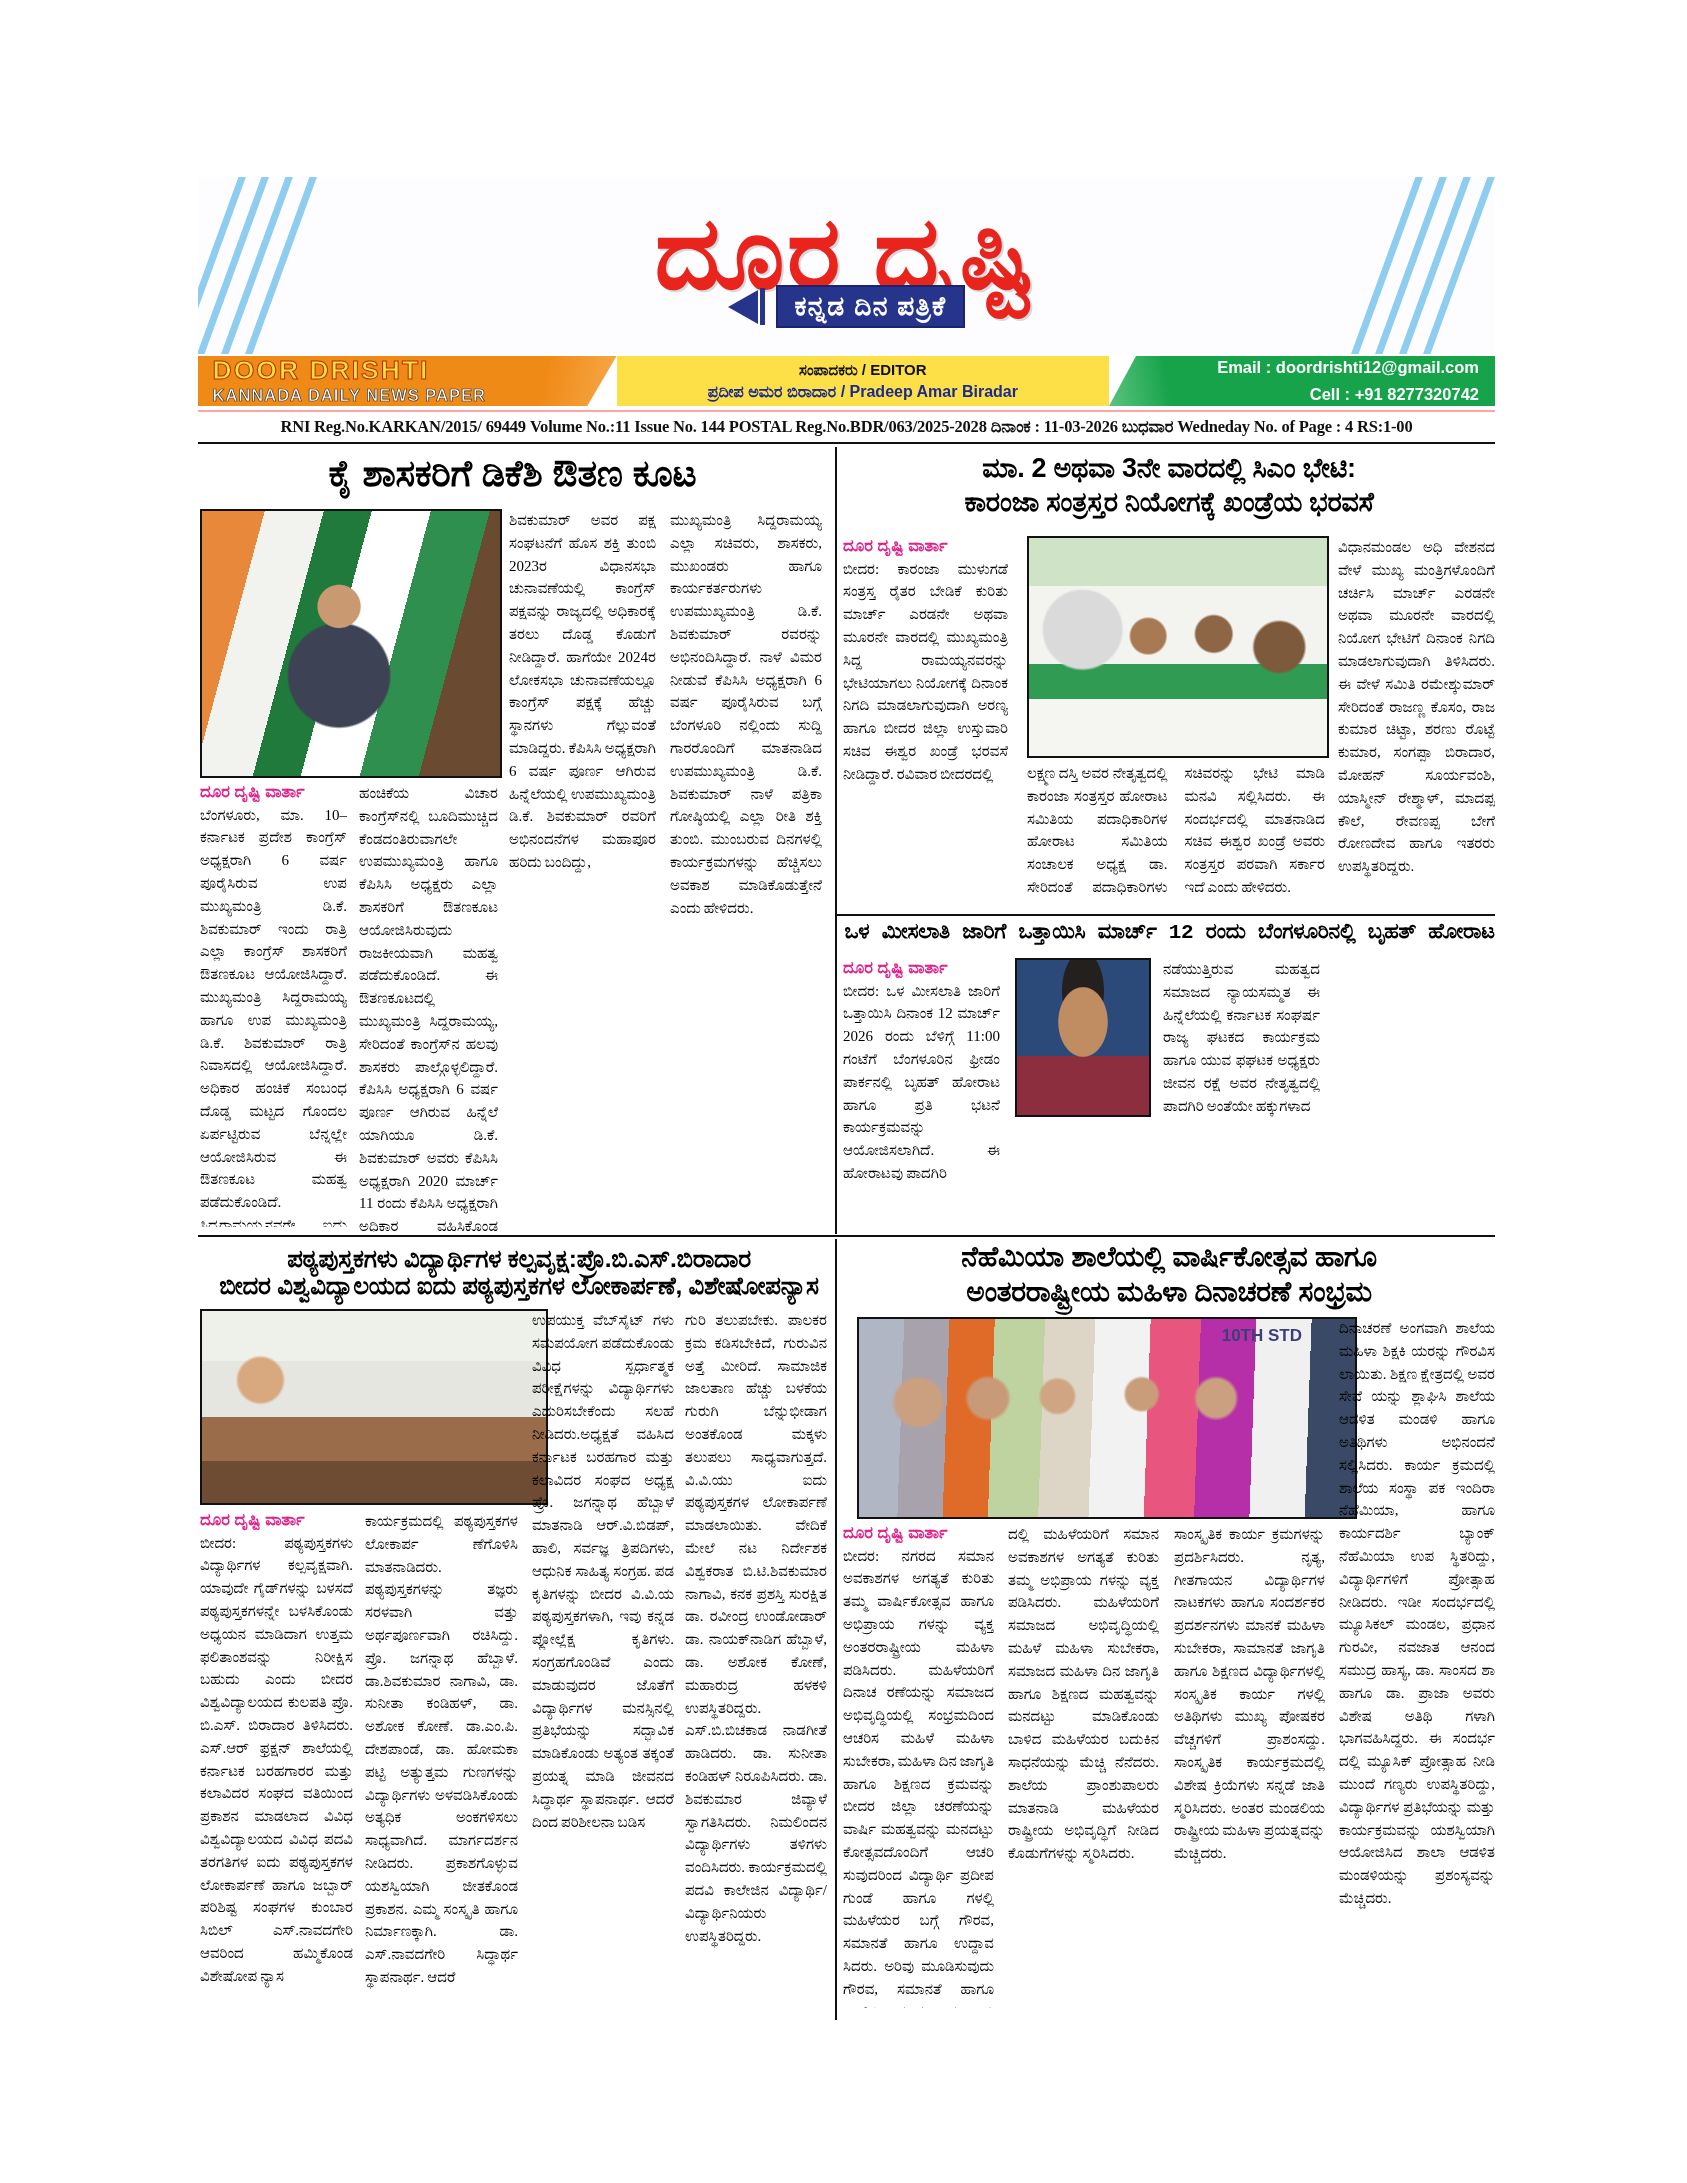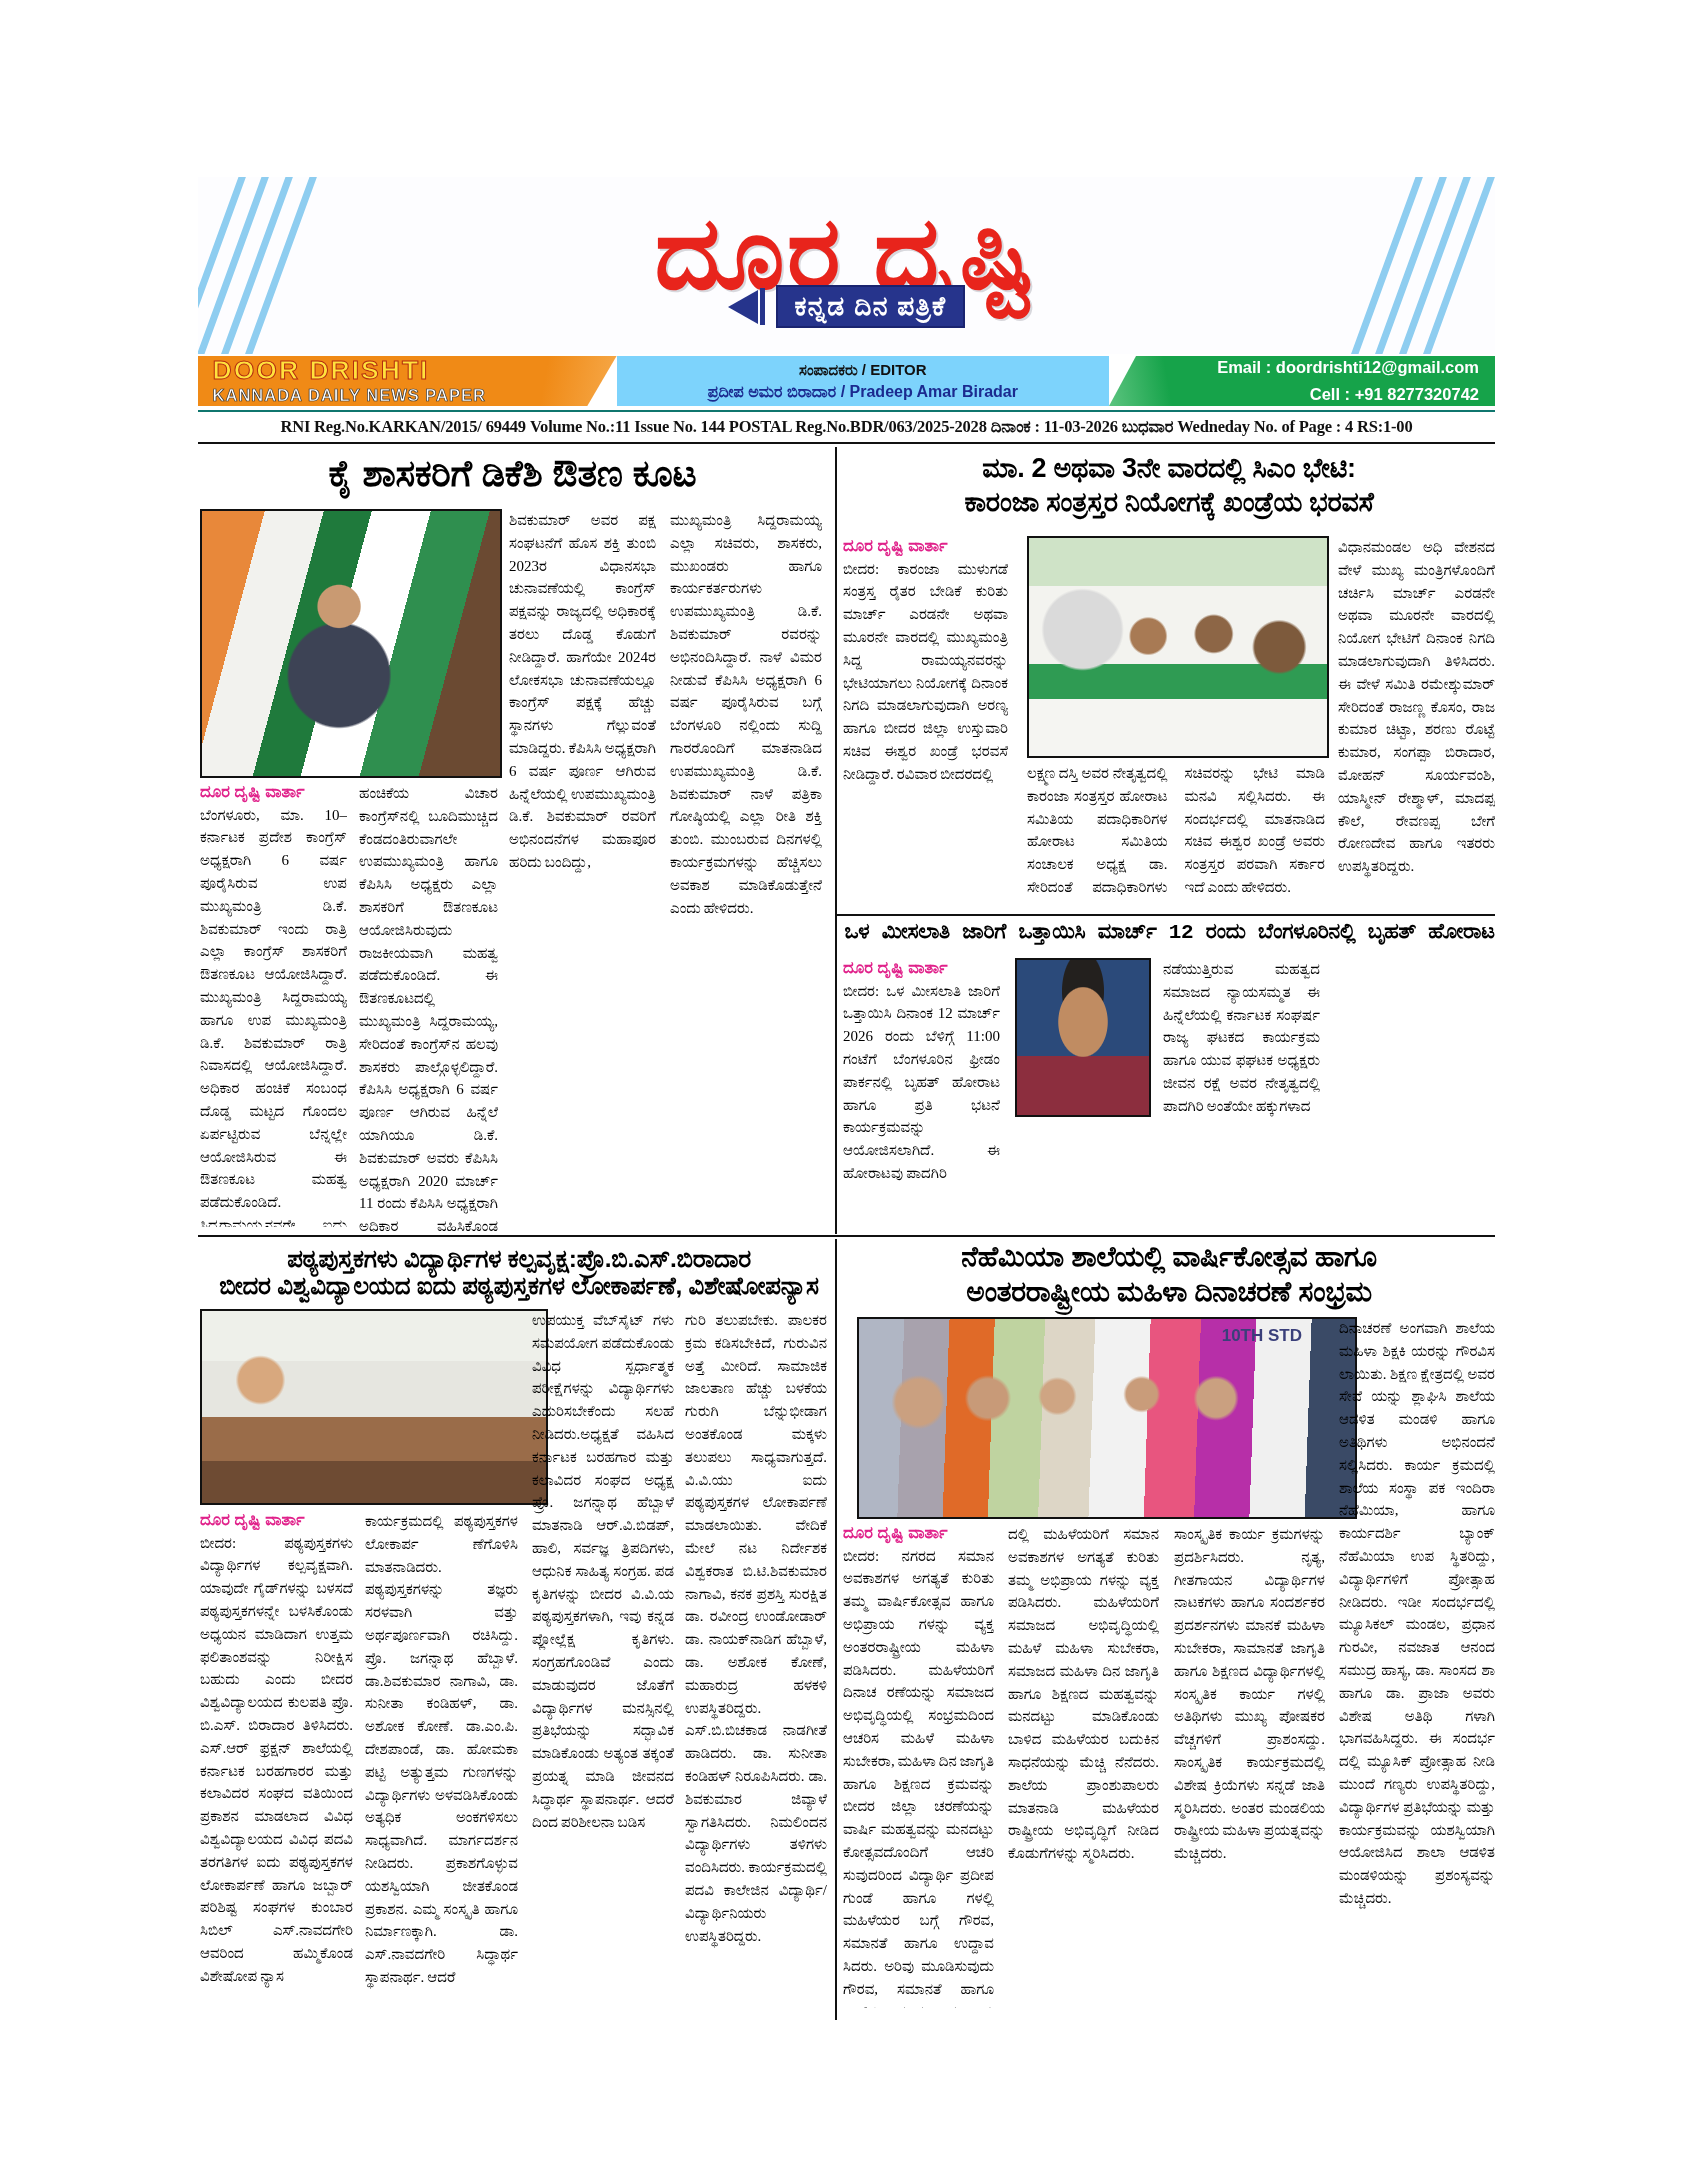--- a/index.html
+++ b/index.html
@@ -27,33 +27,33 @@
 
   
   .banner{position:absolute;left:198px;top:356px;width:1297px;height:50px;display:flex;}
   .banner-l{width:404px;background:linear-gradient(100deg,#f08a16 0%,#f08a16 82%,#f6a94a 100%);
             display:flex;flex-direction:column;justify-content:center;padding-left:14.6px;
             clip-path:polygon(0 0,100% 0,93% 100%,0 100%);}
   .bl1{font-family:"Liberation Sans",sans-serif;font-weight:bold;font-size:26.5px;color:#ffe23d;
        -webkit-text-stroke:1px #b32c10;letter-spacing:2px;line-height:1.02;}
   .bl2{font-family:"Liberation Sans",sans-serif;font-weight:bold;font-size:16.5px;color:#fff;
        -webkit-text-stroke:0.7px #333;letter-spacing:1px;margin-top:2px;}
-  .banner-c{flex:1;background:#7dd3fc;display:flex;flex-direction:column;align-items:center;
+  .banner-c{flex:1;background:#fde047;display:flex;flex-direction:column;align-items:center;
             justify-content:center;}
   .bc1{font-family:"Liberation Sans",sans-serif;font-size:15px;color:#111;font-weight:bold;}
   .bc2{font-family:"Liberation Sans",sans-serif;font-size:16px;color:#1b2a8f;font-weight:bold;margin-top:3.3px;}
   .banner-r{width:370px;background:linear-gradient(260deg,#16a34a 0%,#16a34a 84%,#5cc47f 100%);
             display:flex;flex-direction:column;justify-content:center;align-items:flex-end;
             padding-right:16px;clip-path:polygon(7% 0,100% 0,100% 100%,0 100%);}
   .br1,.br2{font-family:"Liberation Sans",sans-serif;font-weight:bold;font-size:16.5px;color:#fff;}
   .br2{margin-top:8px;}
 
   
   .rni{position:absolute;left:198px;top:410px;width:1297px;height:30px;
-       border-top:2px solid #0f766e;border-bottom:2px solid #111;
+       border-top:2px solid #fca5a5;border-bottom:2px solid #111;
        display:flex;align-items:center;justify-content:center;
        font-family:"Liberation Serif",serif;font-weight:bold;font-size:16.5px;
        letter-spacing:-0.2px;white-space:nowrap;}
   .rni span{margin:0 2px;}
 
   
   .rule{position:absolute;background:#111;}
   .hl{font-family:"Liberation Sans",sans-serif;font-weight:bold;color:#000;
       text-align:center;line-height:1.12;letter-spacing:-0.3px;}
   .byline{color:#e0218a;font-family:"Liberation Sans",sans-serif;font-weight:bold;

